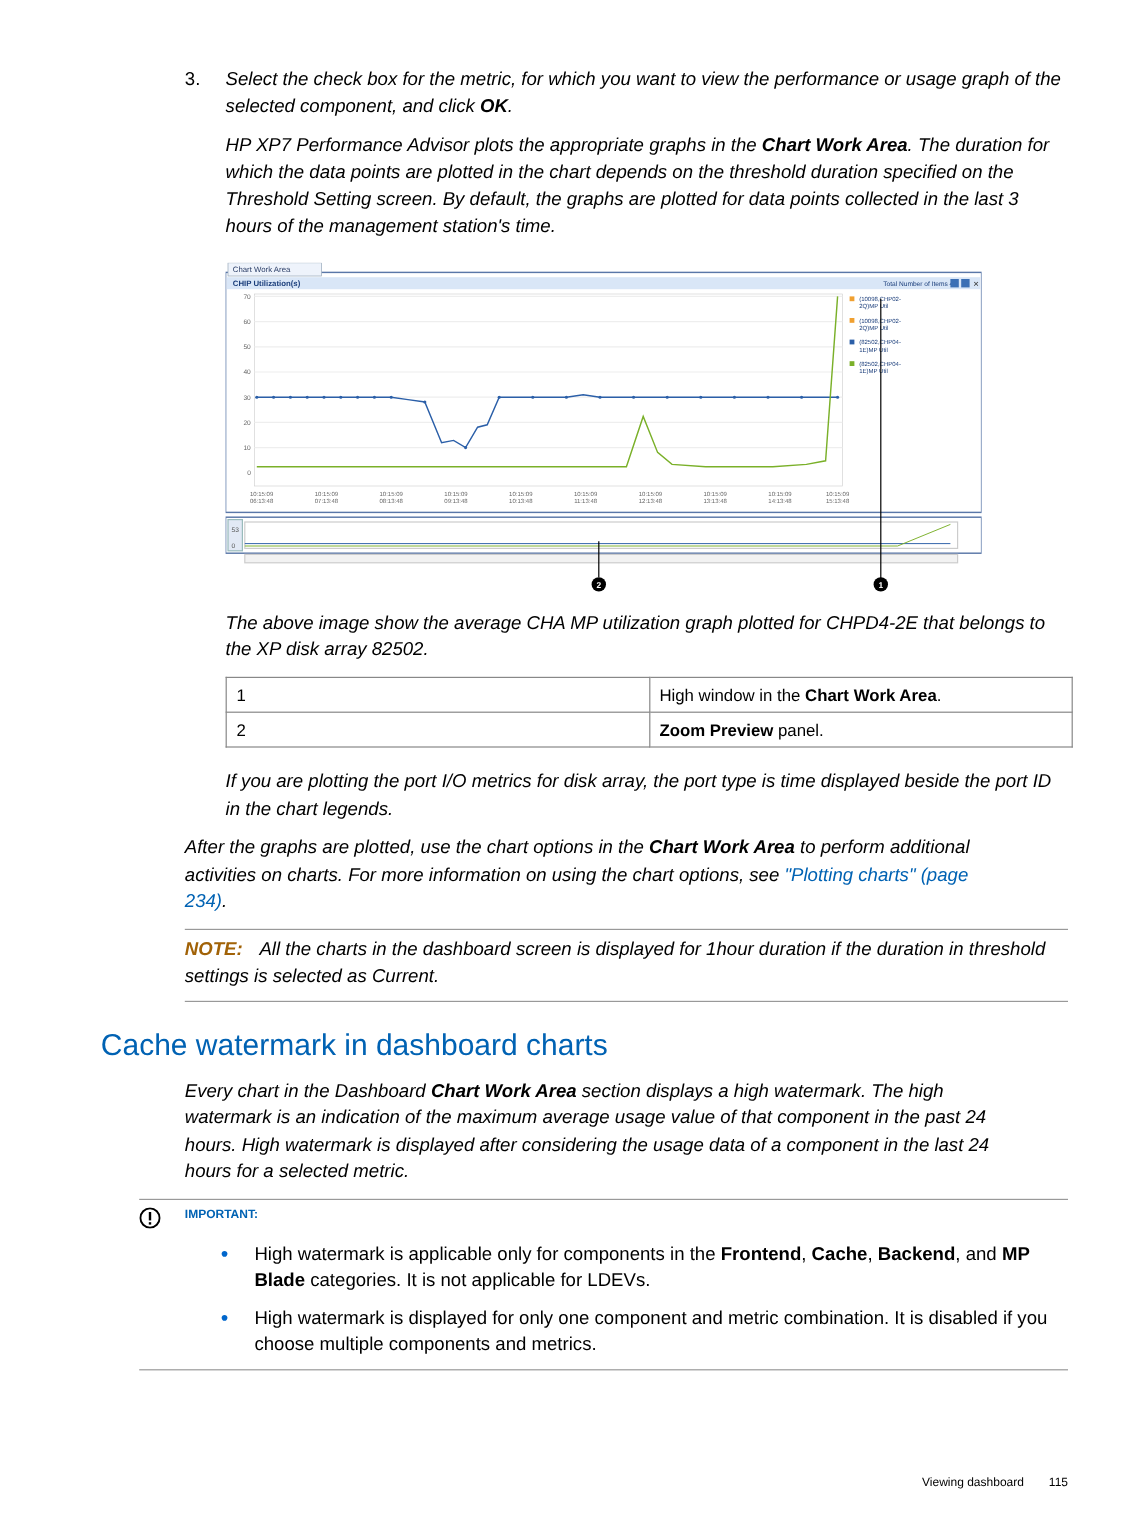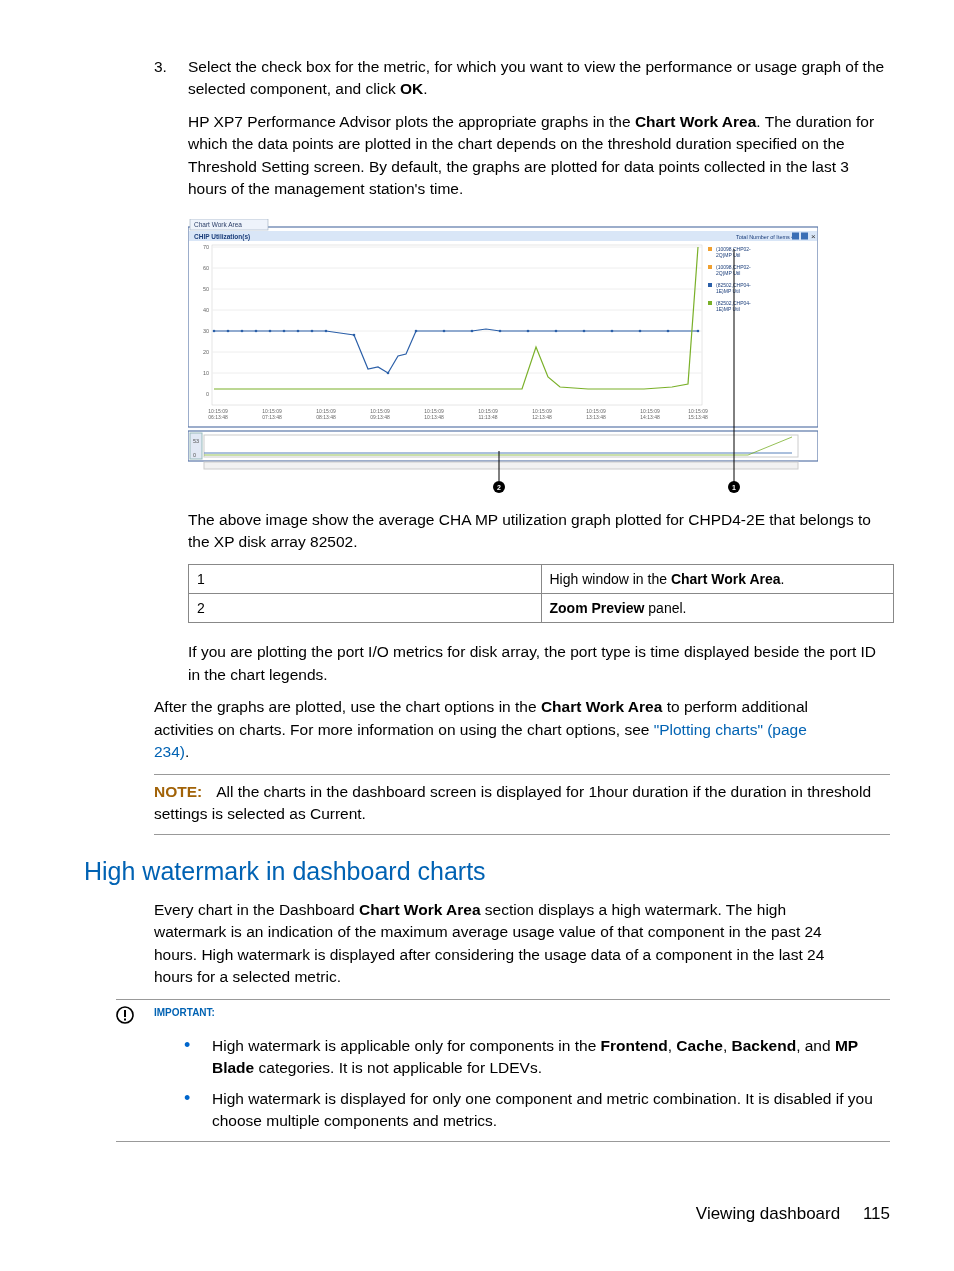--- a/index.html
+++ b/index.html
@@ -10,21 +10,21 @@
     font-size:15.5px;
     color:#000;
     line-height:1.45;
     position:relative;
     box-sizing:border-box;
     padding:56px 64px 40px 64px;
   }
   .ol-block{display:flex;margin-left:90px;margin-bottom:8px;}
   .ol-num{width:34px;flex:0 0 34px;}
   .ol-body{flex:1;}
-  .para{margin:0 0 10px 0;}
+  .para{margin:0 0 10px 0;font-style:italic;}
   .para-indent{margin-left:124px;margin-right:0;}
   .bold{font-weight:700;}
   .figure{
     margin:6px 0 14px 124px;
     width:630px;
   }
   .figure svg{display:block;width:100%;height:auto;}
   .callout-table{
     border-collapse:collapse;
     width:706px;
@@ -49,23 +49,23 @@
     margin:18px 0 10px 20px;
   }
   .important-row{display:flex;margin:4px 0 8px 52px;}
   .important-icon{width:38px;flex:0 0 38px;font-size:18px;line-height:1;}
   .important-label{color:#0062b3;font-weight:700;font-size:10px;}
   .ul-block{display:flex;margin:0 0 8px 120px;}
   .ul-bullet{width:28px;flex:0 0 28px;color:#0066cc;font-size:18px;line-height:1.2;}
   .ul-body{flex:1;}
   .footer{
     position:absolute;
-    bottom:44px;
+    bottom:28px;
     right:64px;
-    font-size:17px;
+    font-size:10px;
   }
   .footer .pg{margin-left:18px;}
 </style>
 </head>
 <body>
 
 <div class="ol-block">
   <div class="ol-num">3.</div>
   <div class="ol-body">
     <p class="para">
@@ -220,21 +220,21 @@
 <p class="para para-wide">
   <span>After the graphs are plotted, use the chart options in the </span><span class="bold">Chart Work Area</span><span> to perform additional activities on charts. For more information on using the chart options, see </span><a href="#" class="link">"Plotting charts" (page 234)</a><span>.</span>
 </p>
 
 <hr class="note-rule">
 <p class="para note-block">
   <span class="note-label">NOTE:</span><span>All the charts in the dashboard screen is displayed for 1hour duration if the duration in threshold settings is selected as Current.</span>
 </p>
 <hr class="note-rule">
 
-<h2 class="h2">High watermark in dashboard charts</h2>
+<h2 class="h2">Cache watermark in dashboard charts</h2>
 
 <p class="para para-wide" style="margin-left:90px;">
   <span>Every chart in the Dashboard </span><span class="bold">Chart Work Area</span><span> section displays a high watermark. The high watermark is an indication of the maximum average usage value of that component in the past 24 hours. High watermark is displayed after considering the usage data of a component in the last 24 hours for a selected metric.</span>
 </p>
 
 <hr class="note-rule" style="margin-left:52px;">
 <div class="important-row">
   <div class="important-icon">
     <svg width="18" height="18" viewBox="0 0 18 18">
         <circle cx="9" cy="9" r="8" fill="none" stroke="#000" stroke-width="1.6"></circle>

